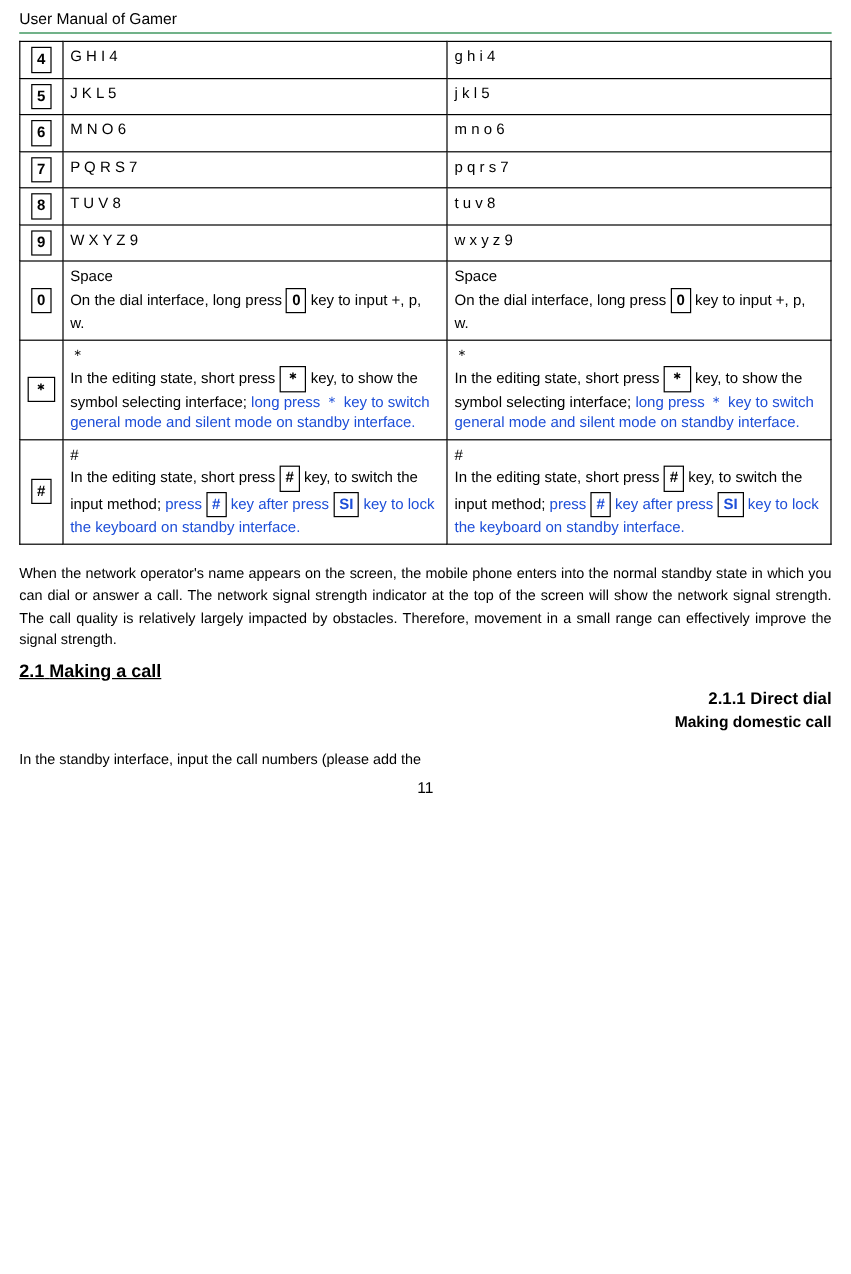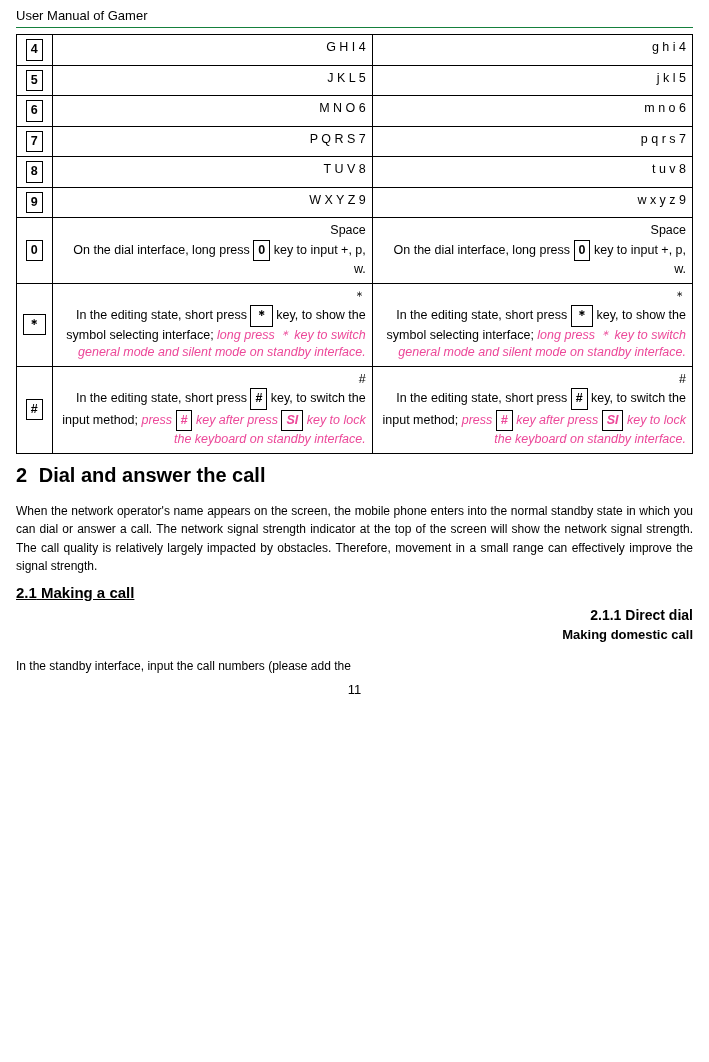--- a/index.html
+++ b/index.html
@@ -28,37 +28,35 @@
       width: 100%;
       border-collapse: collapse;
       margin-bottom: 10px;
     }
     td, th {
       border: 1px solid #000;
       padding: 4px 6px;
       vertical-align: top;
       font-size: 12.5px;
       line-height: 1.4;
-      text-align: right;
     }
     .key-cell {
       width: 32px;
       text-align: center;
       font-weight: bold;
       vertical-align: middle;
     }
     .key-box {
       display: inline-block;
       border: 1px solid #000;
       padding: 1px 4px;
       font-weight: bold;
     }
     .red-text {
-      color: #ec4899;
-      font-style: italic;
+      color: #1d4ed8;
     }
     .section-heading {
       font-size: 20px;
       font-weight: bold;
       margin: 10px 0 6px 0;
     }
     .section-num {
       margin-right: 6px;
     }
     .subsection-heading {
@@ -187,24 +185,20 @@
         In the editing state, short press <span class="key-box">#</span> key, to switch the input method; <span class="red-text">press <span class="key-box">#</span> key after press <span class="key-box">SI</span> key to lock the keyboard on standby interface.</span>
       </td>
       <td>
         #<br>
         In the editing state, short press <span class="key-box">#</span> key, to switch the input method; <span class="red-text">press <span class="key-box">#</span> key after press <span class="key-box">SI</span> key to lock the keyboard on standby interface.</span>
       </td>
     </tr>
   </tbody>
     </table>
 
-  <div class="section-heading">
-    <span class="section-num">2</span>
-    <span>Dial and answer the call</span>
-  </div>
 
   <p class="body-text">When the network operator's name appears on the screen, the mobile phone enters into the normal standby state in which you can dial or answer a call. The network signal strength indicator at the top of the screen will show the network signal strength. The call quality is relatively largely impacted by obstacles. Therefore, movement in a small range can effectively improve the signal strength.</p>
 
   <div class="subsection-heading">
     <span>2.1</span>&nbsp;<span>Making a call</span>
   </div>
 
   <div class="subsubsection-heading">
     <span>2.1.1</span> <span>Direct dial</span>
   </div>

